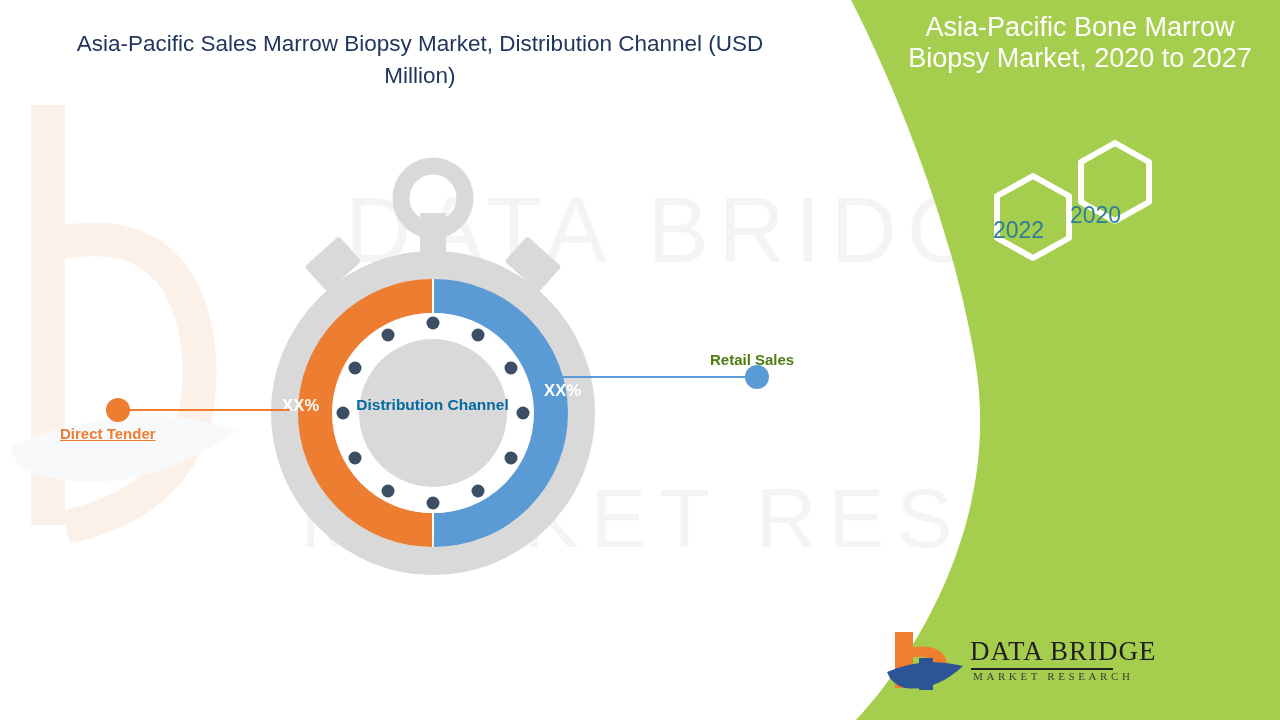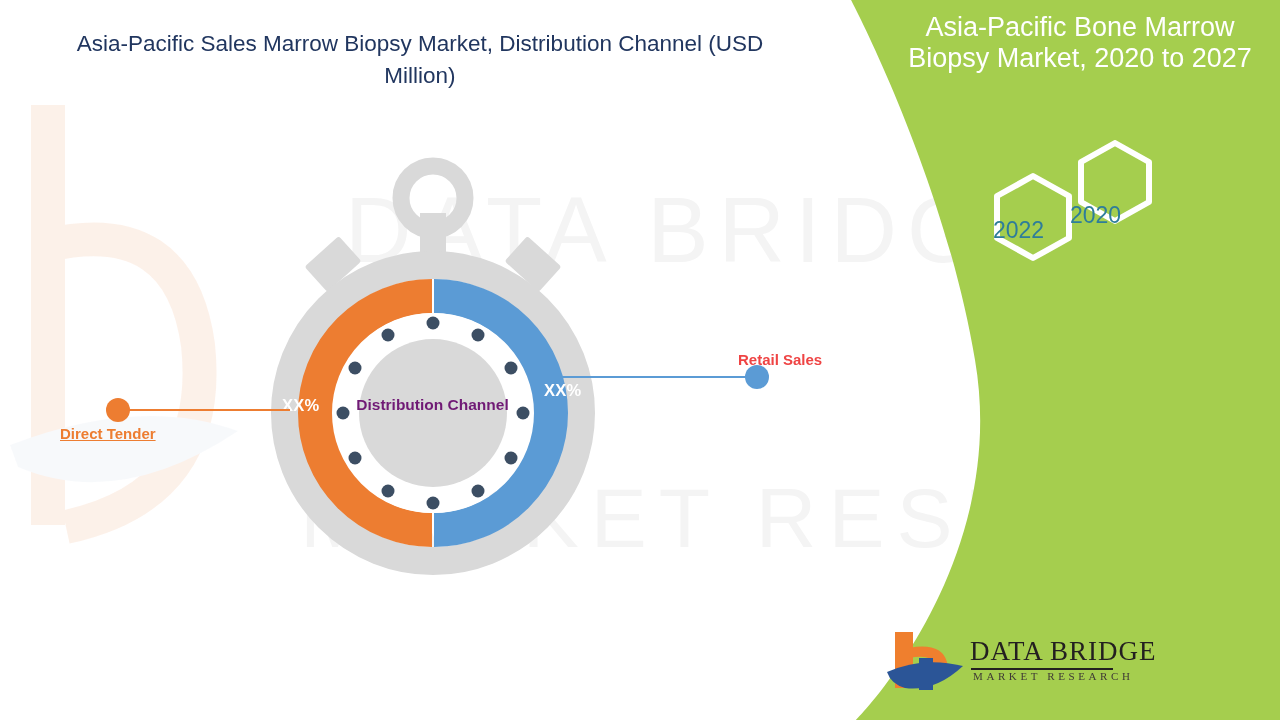--- a/index.html
+++ b/index.html
@@ -74,36 +74,36 @@
 
   .pct{
     position:absolute;color:#ffffff;font-size:16.5px;font-weight:700;
     white-space:nowrap;letter-spacing:.2px;
   }
   .pct-left{left:282px;top:396px;}
   .pct-right{left:544px;top:381px;}
 
   .center-label{
     position:absolute;left:355px;top:394px;width:155px;
-    text-align:center;color:#701a75;
+    text-align:center;color:#0369a1;
     font-size:15.5px;line-height:22px;font-weight:700;
   }
 
   
   .callout-line{position:absolute;height:2px;}
   .callout-dot{position:absolute;border-radius:50%;}
   .callout-text{position:absolute;font-size:15px;font-weight:700;white-space:nowrap;}
 
   .co-left-line{left:120px;top:409px;width:170px;background:#ed7d31;}
   .co-left-dot{left:106px;top:398px;width:24px;height:24px;background:#ed7d31;}
   .co-left-text{left:60px;top:425px;color:#ed7d31;text-decoration:underline;}
 
   .co-right-line{left:537px;top:376px;width:222px;background:#5b9bd5;}
   .co-right-dot{left:745px;top:365px;width:24px;height:24px;background:#5b9bd5;}
-  .co-right-text{left:710px;top:351px;color:#ef4444;margin-left:28px;}
+  .co-right-text{left:710px;top:351px;color:#4d7c0f;}
 </style>
 </head>
 <body>
 
 <div id="stage">
 
   <div class="wm-layer">
     <svg class="wm-b" viewBox="0 0 300 470">
       <path d="M78 10 L78 430 M78 150 Q210 120 228 250 Q244 400 96 432" fill="none" stroke="#fbe6d8" stroke-width="34" stroke-linecap="butt"></path>
       <path d="M40 350 Q170 300 268 336 Q150 415 48 372 Z" fill="#f2f5f9"></path>

